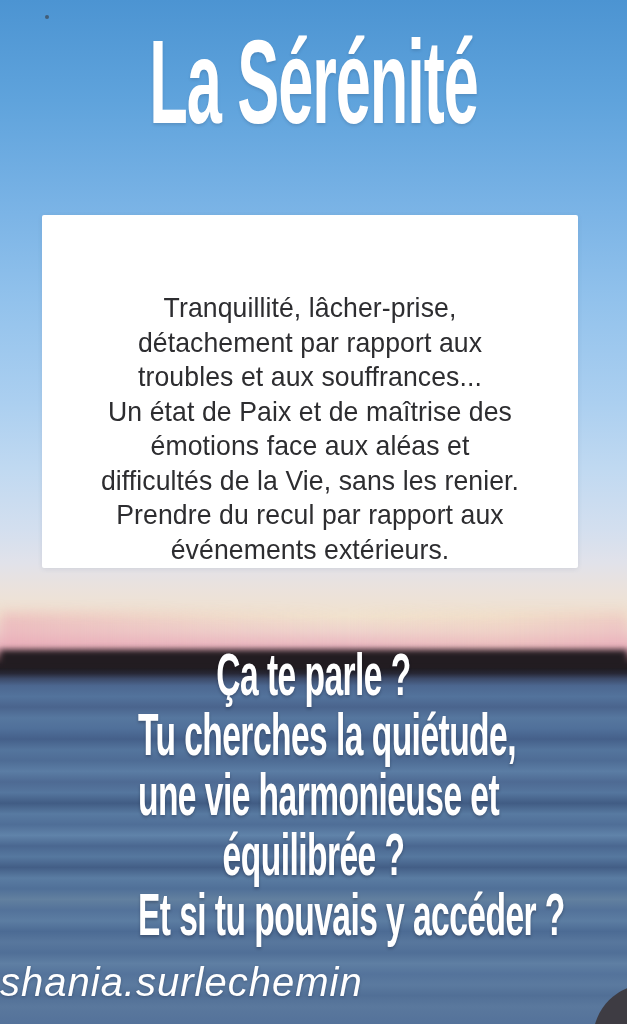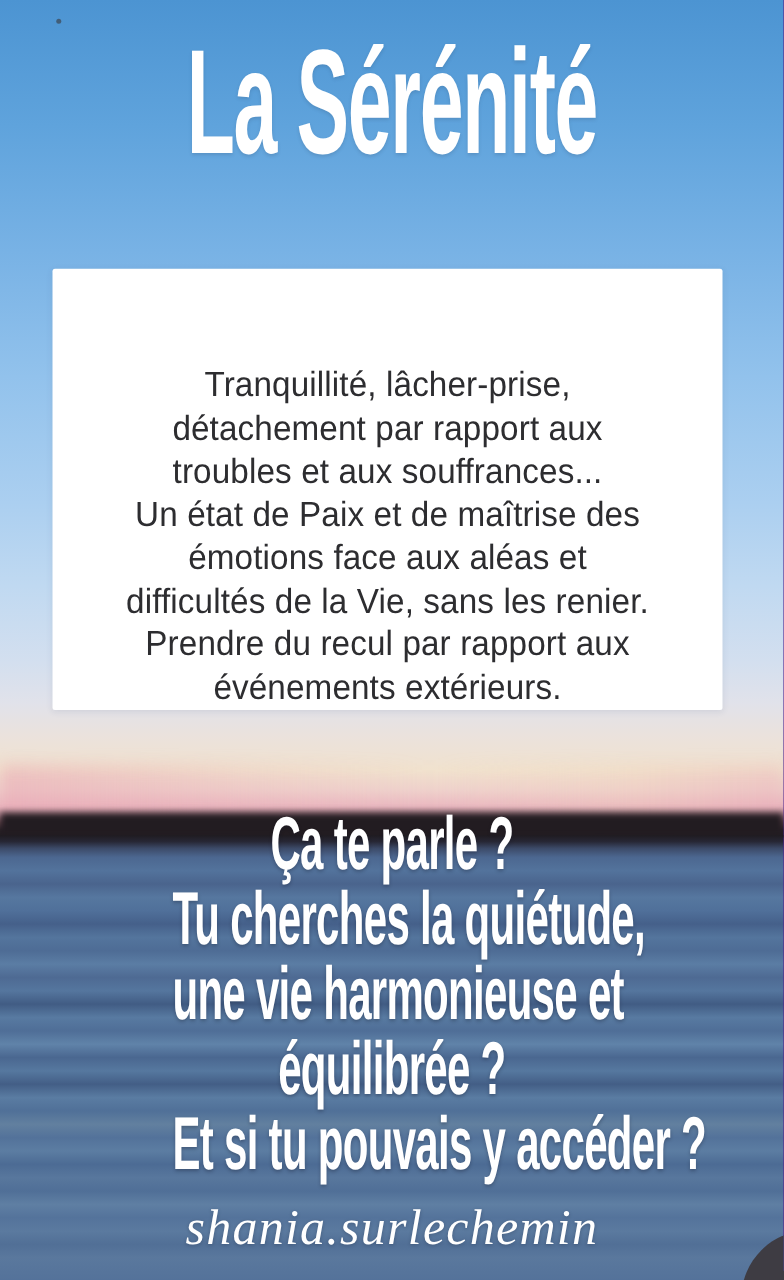--- a/index.html
+++ b/index.html
@@ -2,21 +2,21 @@
 <html><head>
 <meta charset="utf-8">
 <style>
   html, body { margin: 0; padding: 0; background: #222; }
   .canvas {
     position: relative;
     width: 627px;
     height: 1024px;
     overflow: hidden;
     font-family: "Liberation Sans", sans-serif;
-    background: #6d28d9;
+    background: #c2410c;
     margin: 0 auto;
   }
 
   
   .sky {
     position: absolute;
     top: 0; left: 0;
     width: 100%;
     height: 670px;
     background: linear-gradient(180deg,
@@ -169,22 +169,21 @@
     transform-origin: center;
     text-shadow: 0 2px 4px rgba(15,20,35,0.30);
   }
   .headline-line { white-space: nowrap; }
 
   
   .handle {
     position: absolute;
     top: 958px; left: 0;
     width: 100%;
-    text-align: center;
-    font-family: Liberation Serif, serif;
+    font-family: Liberation Sans, sans-serif;
     font-style: italic;
     font-size: 40px;
     line-height: 48px;
     color: #FFFFFF;
     text-shadow: 0 1px 3px rgba(15,20,35,0.25);
     letter-spacing: 1px;
   }
 
   
   .corner-fab {

